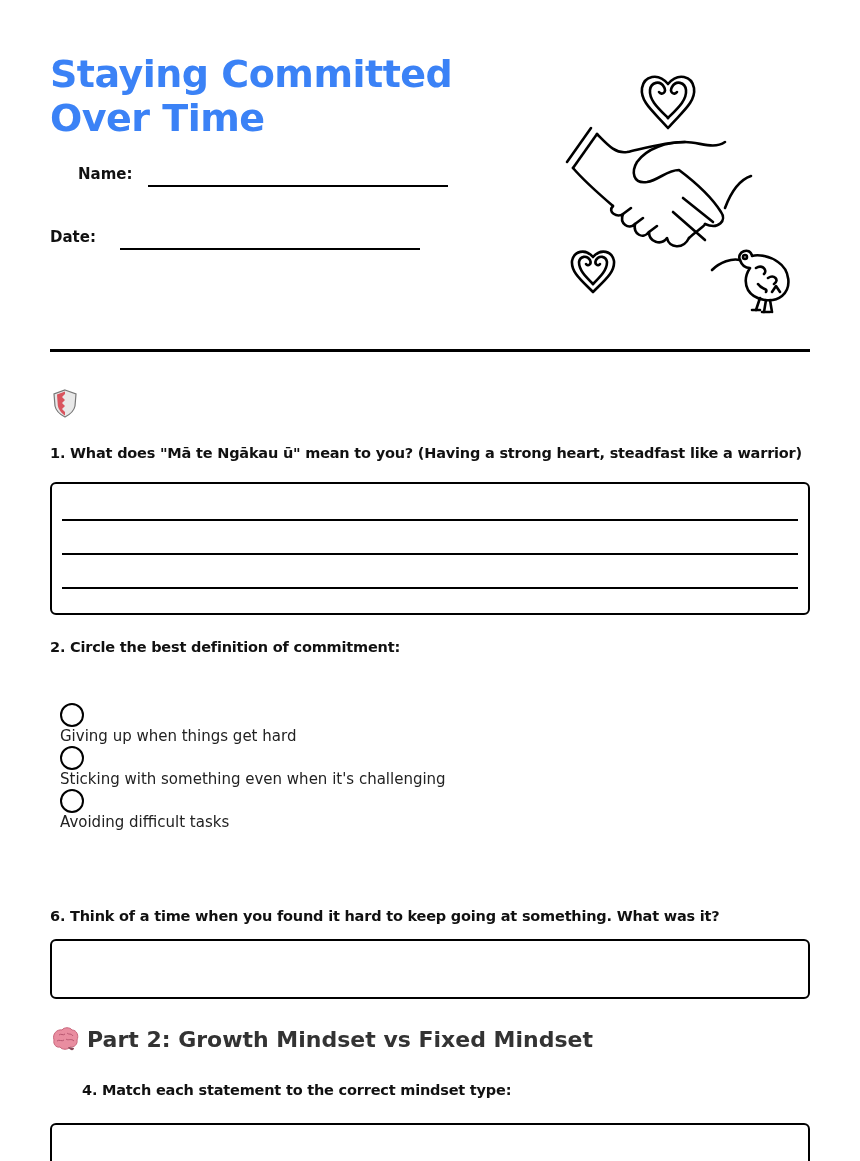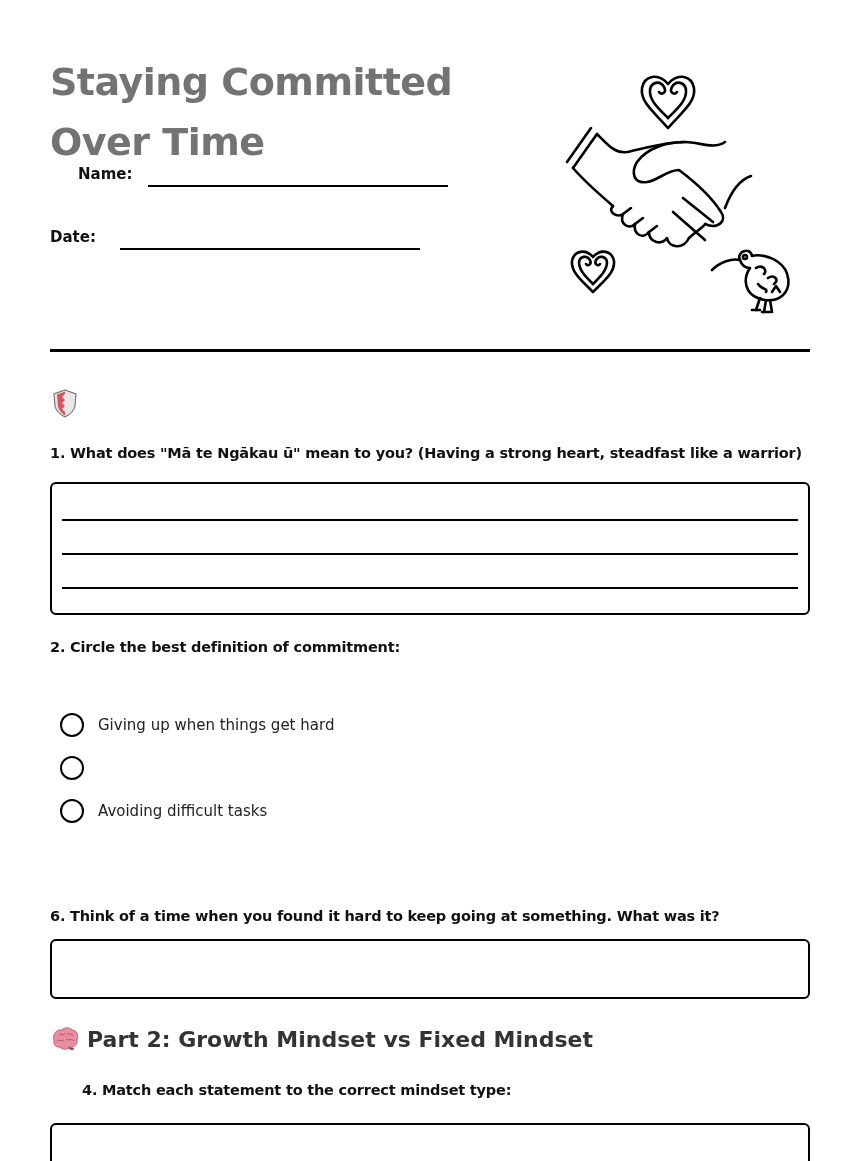--- a/index.html
+++ b/index.html
@@ -2,21 +2,21 @@
 <html><head>
   <meta charset="utf-8">
   <style>
     * { box-sizing: border-box; margin: 0; padding: 0; }
     html, body { width: 860px; height: 1161px; overflow: hidden; background: #ffffff; }
     body { font-family: "Liberation Sans", "DejaVu Sans", sans-serif; color: #222; position: relative; }
 
     .page-title {
       position: absolute; left: 50px; top: 52px; width: 420px;
       font-family: "DejaVu Sans", sans-serif; font-weight: bold;
-      font-size: 38px; line-height: 60px; color: #737373; letter-spacing: -0.5px;
+      font-size: 38px; line-height: 44px; color: #3b82f6; letter-spacing: -0.5px;
     }
     .field-row { position: absolute; left: 50px; width: 370px; height: 30px; }
     .field-row .label {
       position: absolute; left: 0; top: 0;
       font-family: "DejaVu Sans", sans-serif; font-weight: bold; font-size: 15px; color: #111;
     }
     .field-row .line {
       position: absolute; left: 70px; right: 0; top: 20px; height: 2px; background: #000;
     }
     #name-row { top: 165px; margin-left: 28px; }
@@ -47,21 +47,21 @@
     .answer-box {
       position: absolute; left: 50px; width: 760px;
       border: 2px solid #000; border-radius: 6px; background: #fff;
     }
     #q1-box { top: 482px; height: 133px; }
     #q1-box .ruled { position: absolute; left: 10px; right: 10px; height: 1.5px; background: #000; }
     #q3-box { top: 939px; height: 60px; }
     #q4-box { top: 1123px; height: 80px; }
 
     .options { position: absolute; left: 60px; top: 703px; }
-    .option { display: flex; align-items: center; height: 43px; cursor: pointer; }
+    .option { display: flex; height: 43px; cursor: pointer; flex-direction: column; }
     .option .circle {
       width: 24px; height: 24px; border: 2px solid #000; border-radius: 50%; margin-right: 14px; flex-shrink: 0;
     }
     .option .text { font-family: "DejaVu Sans", sans-serif; font-size: 15px; color: #222; }
   </style>
 </head>
 <body>
 
 <h1 class="page-title">Staying Committed Over Time</h1>
 
@@ -135,20 +135,21 @@
 </div>
 
 <div class="question" id="q2">2. Circle the best definition of commitment:</div>
 <div class="options">
   <div class="option">
     <span class="circle"></span>
     <span class="text">Giving up when things get hard</span>
   </div>
   <div class="option">
     <span class="circle"></span>
+    <span class="text">Sticking with something even when it's challenging</span>
   </div>
   <div class="option">
     <span class="circle"></span>
     <span class="text">Avoiding difficult tasks</span>
   </div>
 </div>
 
 <div class="question" id="q3">6. Think of a time when you found it hard to keep going at something. What was it?</div>
 <div class="answer-box" id="q3-box"></div>
 

